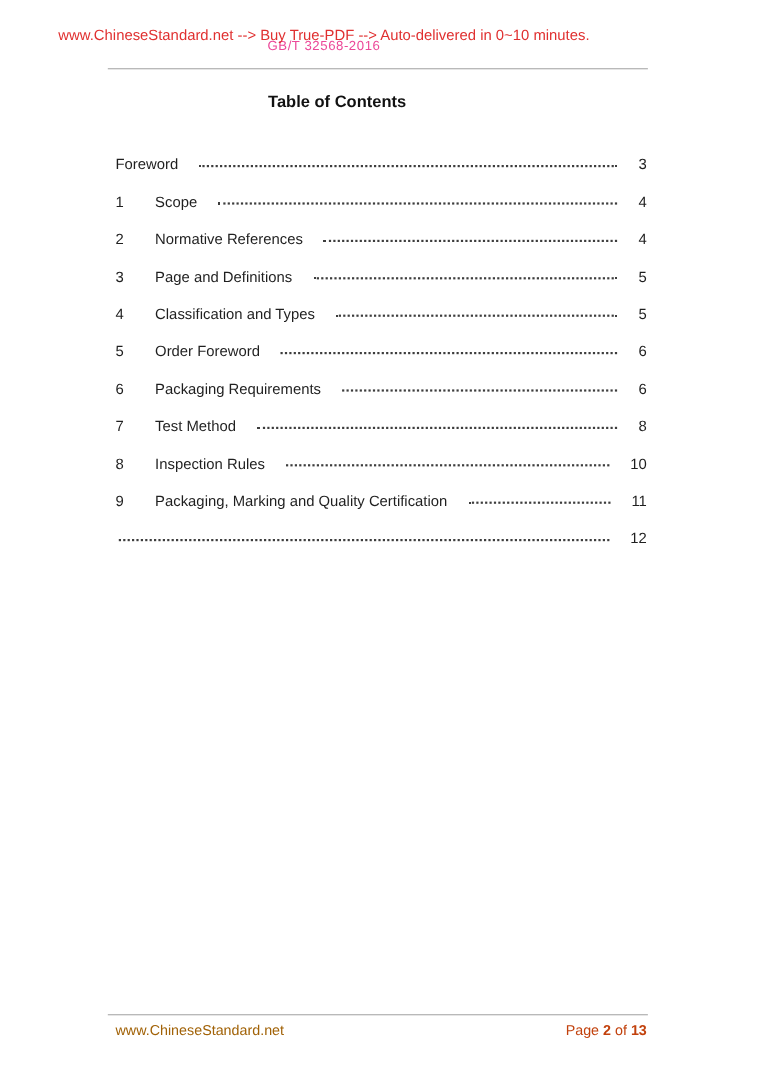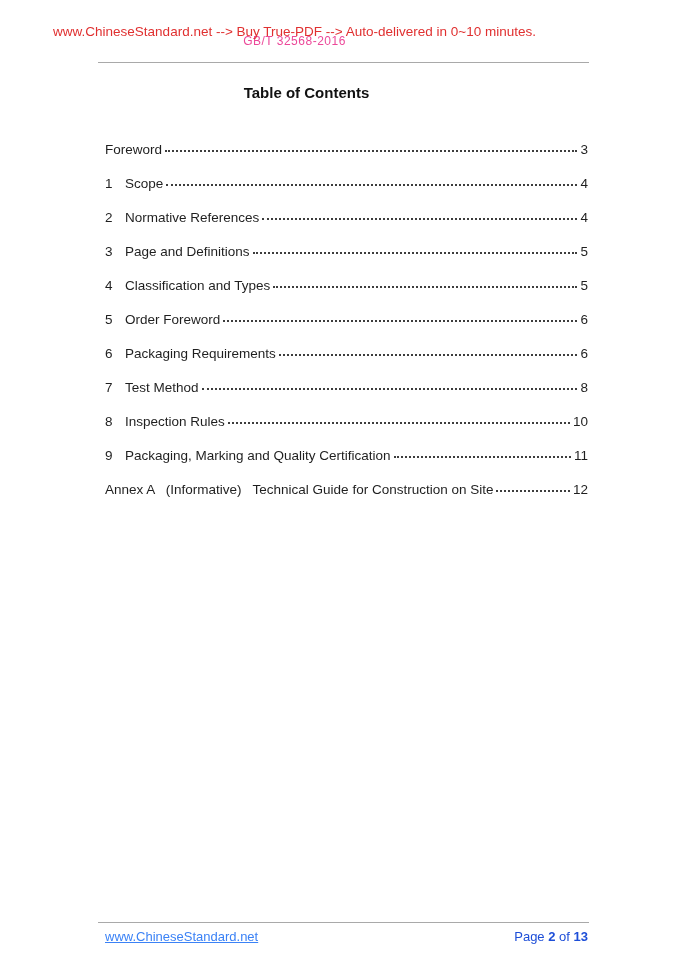--- a/index.html
+++ b/index.html
@@ -68,20 +68,21 @@
     width: 483px;
   }
   .toc-row {
     display: flex;
     align-items: baseline;
     font-size: 13.5px;
     line-height: 15px;
     color: #1f1f1f;
     margin-bottom: 19px;
     cursor: pointer;
+    gap: 16px;
   }
   .toc-num {
     flex: 0 0 20px;
   }
   .toc-num:empty {
     display: none;
   }
   .toc-label {
     white-space: pre;
   }
@@ -110,26 +111,25 @@
     position: absolute;
     top: 929px;
     left: 105px;
     width: 483px;
     display: flex;
     justify-content: space-between;
     align-items: baseline;
     font-size: 13px;
   }
   .footer-link {
-    color: #3b82f6;
-    text-decoration: underline;
+    color: #a16207;
     cursor: pointer;
   }
   .page-indicator {
-    color: #1d4ed8;
+    color: #c2410c;
   }
   .page-indicator b {
     font-weight: bold;
   }
 </style>
 </head>
 <body>
 
 <div class="page">
 
@@ -206,21 +206,20 @@
 
     <div class="toc-row">
       <span class="toc-num">9</span>
       <span class="toc-label">Packaging, Marking and Quality Certification</span>
       <span class="toc-dots"></span>
       <span class="toc-page">11</span>
     </div>
 
     <div class="toc-row">
 
-      <span class="toc-label">Annex A   (Informative)   Technical Guide for Construction on Site</span>
       <span class="toc-dots"></span>
       <span class="toc-page">12</span>
     </div>
 
   </div>
 
   <div class="footer-divider"></div>
 
   <div class="footer">
     <span class="footer-link">www.ChineseStandard.net</span>

